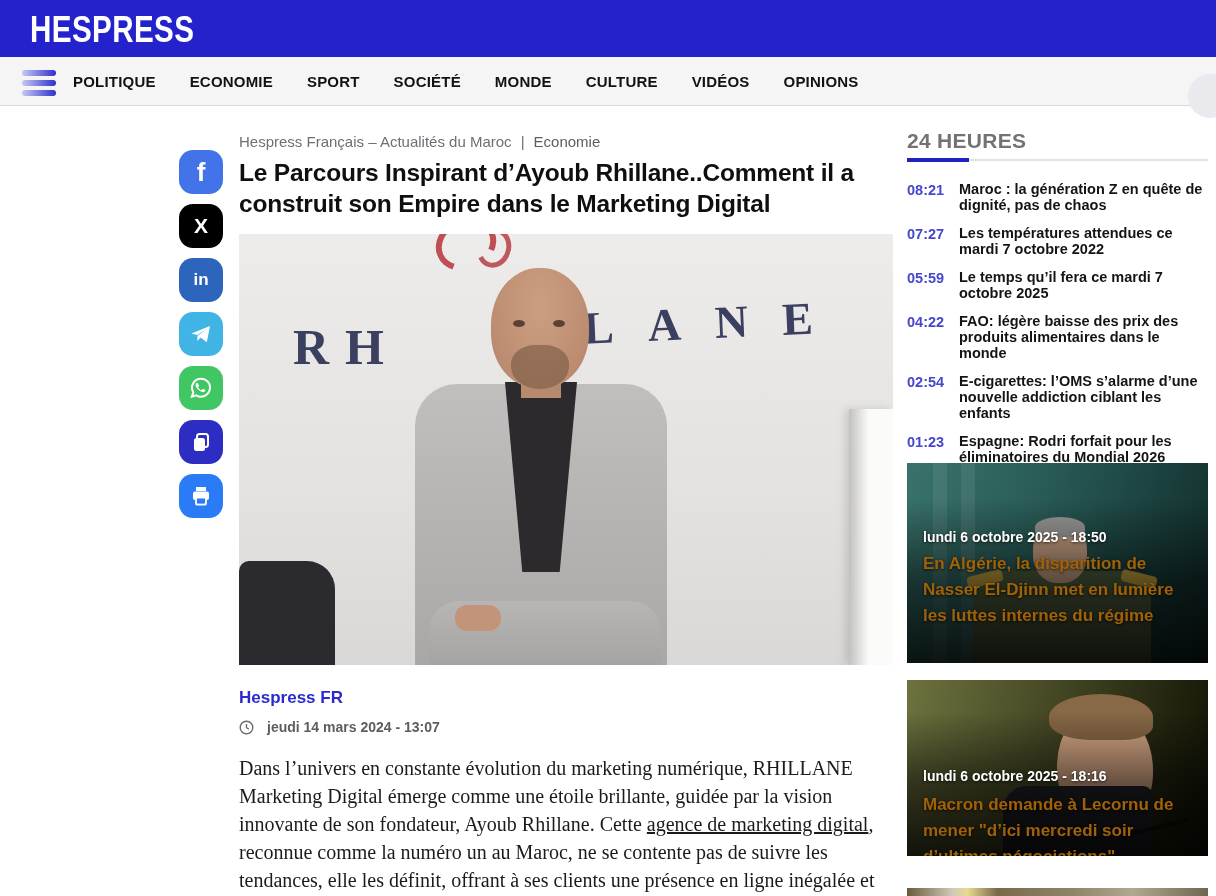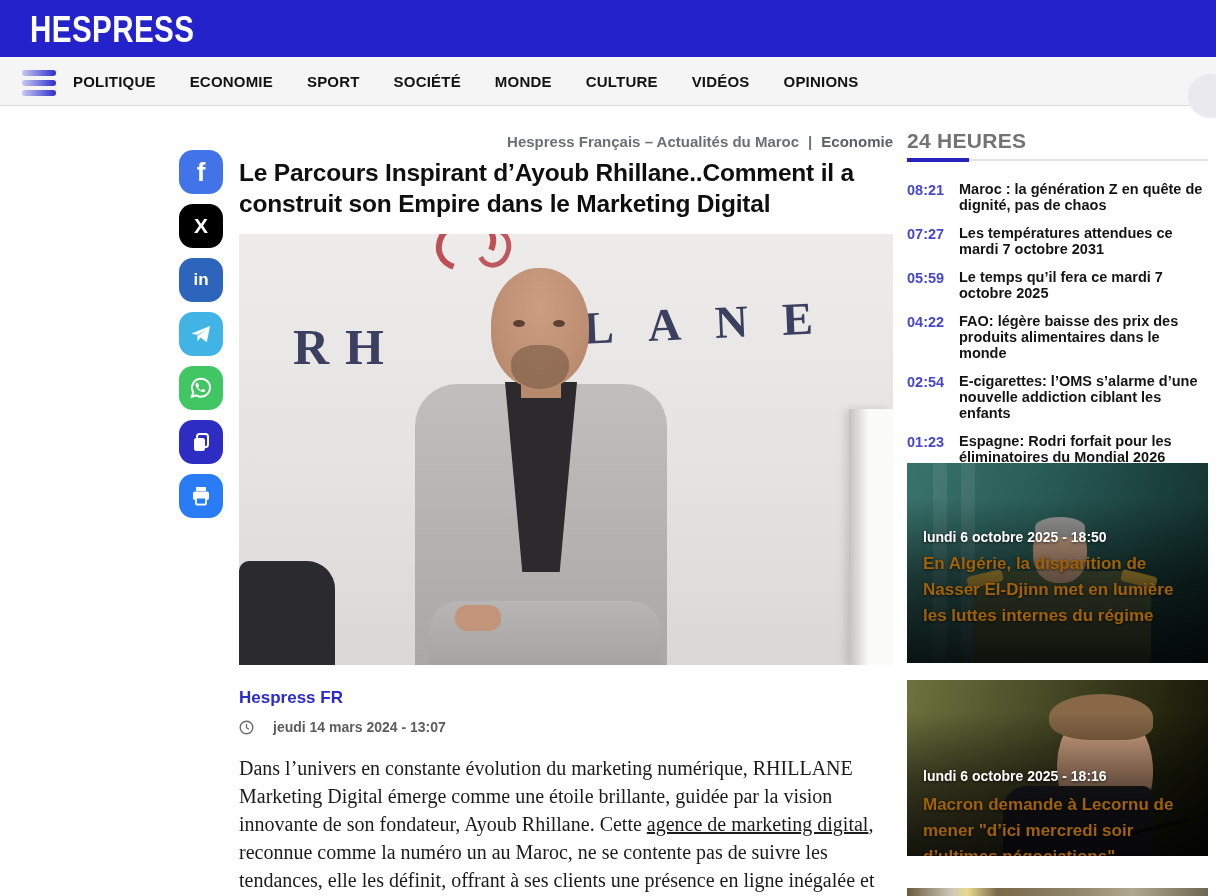--- a/index.html
+++ b/index.html
@@ -28,21 +28,21 @@
   .sbtn.fb { background:#4273e8; font-size:26px; font-weight:700; }
   .sbtn.xx { background:#000; font-size:21px; font-weight:700; }
   .sbtn.li { background:#2d64bc; font-size:17px; font-weight:700; }
   .sbtn.tg { background:#41b4e6; }
   .sbtn.wa { background:#40c662; }
   .sbtn.cp { background:#2d2dc4; }
   .sbtn.pr { background:#2a7bf6; }
 
   
   .article { position:absolute; left:239px; top:133px; width:654px; }
-  .breadcrumb { font-size:15px; font-weight:700; color:#6b7077;text-align:right; }
+  .breadcrumb { font-size:15px; font-weight:400; color:#6b7077; }
   .breadcrumb .sep { margin:0 9px; }
   .breadcrumb .section { color:#5b6067; }
   .title { margin-top:7px; font-size:24.5px; line-height:31px; font-weight:700; color:#0f0f0f; letter-spacing:-.2px; }
 
   .photo { position:relative; margin-top:15px; width:654px; height:431px; overflow:hidden;
            background:linear-gradient(180deg,#edecea 0%,#e3e2e0 60%,#d9d8d7 100%); }
   .wall-rh   { position:absolute; left:54px; top:84px; font-family:"Liberation Serif",serif; font-weight:700;
                font-size:50px; letter-spacing:16px; color:#2d3255; opacity:.92; }
   .wall-lane { position:absolute; left:344px; top:62px; font-family:"Liberation Serif",serif; font-weight:700;
                font-size:46px; letter-spacing:34px; color:#2d3255; opacity:.92; transform:rotate(-2.5deg); }
@@ -63,21 +63,21 @@
   .head    { position:absolute; left:252px; top:34px; width:98px; height:120px;
              background:radial-gradient(ellipse at 50% 32%,#cb9e82 0%,#bd8d71 70%,#b08264 100%);
              border-radius:48% 48% 46% 46%; }
   .head::before { content:""; position:absolute; left:22px; top:52px; width:12px; height:7px; background:#4a3226;
              border-radius:50%; box-shadow:40px 0 0 #4a3226; opacity:.85; }
   .head::after  { content:""; position:absolute; left:20px; bottom:-1px; width:58px; height:44px; background:#70543f;
              border-radius:42% 42% 50% 50%; opacity:.55; }
   .neck    { position:absolute; left:282px; top:140px; width:40px; height:24px; background:#b88a6d; }
 
   .author { margin-top:23px; font-size:17px; font-weight:700; color:#2a2ad0; cursor:pointer; }
-  .dateline { margin-top:11px; display:flex; align-items:center; gap:19px; font-size:14px; font-weight:700; color:#5d5d5d; }
+  .dateline { margin-top:11px; display:flex; align-items:center; gap:13px; font-size:14px; font-weight:700; color:#5d5d5d; }
   .dateline svg { display:block; }
   .body { margin-top:19px; font-family:"Liberation Serif",serif; font-size:20px; line-height:28px; color:#1b1b1b; }
   .body a { color:inherit; text-decoration:underline; cursor:pointer; }
 
   
   .sb-head { position:absolute; left:907px; top:129px; font-size:21px; font-weight:800; color:#737373; letter-spacing:.3px; }
   .sb-rule { position:absolute; left:907px; top:159px; width:301px; border-top:2px solid #e4e4e8; }
   .sb-rule::before { content:""; position:absolute; left:0; top:-3px; width:62px; height:4px; background:#2222bc; }
 
   .hlist { position:absolute; left:907px; top:181px; width:301px; }
@@ -212,21 +212,21 @@
   <h2 class="sb-head">24 HEURES</h2>
   <div class="sb-rule"></div>
 
   <div class="hlist">
     <div class="hitem">
       <span class="htime">08:21</span>
       <span class="htitle">Maroc : la génération Z en quête de dignité, pas de chaos</span>
     </div>
     <div class="hitem">
       <span class="htime">07:27</span>
-      <span class="htitle">Les températures attendues ce mardi 7 octobre 2031</span>
+      <span class="htitle">Les températures attendues ce mardi 7 octobre 2022</span>
     </div>
     <div class="hitem">
       <span class="htime">05:59</span>
       <span class="htitle">Le temps qu’il fera ce mardi 7 octobre 2025</span>
     </div>
     <div class="hitem">
       <span class="htime">04:22</span>
       <span class="htitle">FAO: légère baisse des prix des produits alimentaires dans le monde</span>
     </div>
     <div class="hitem">

